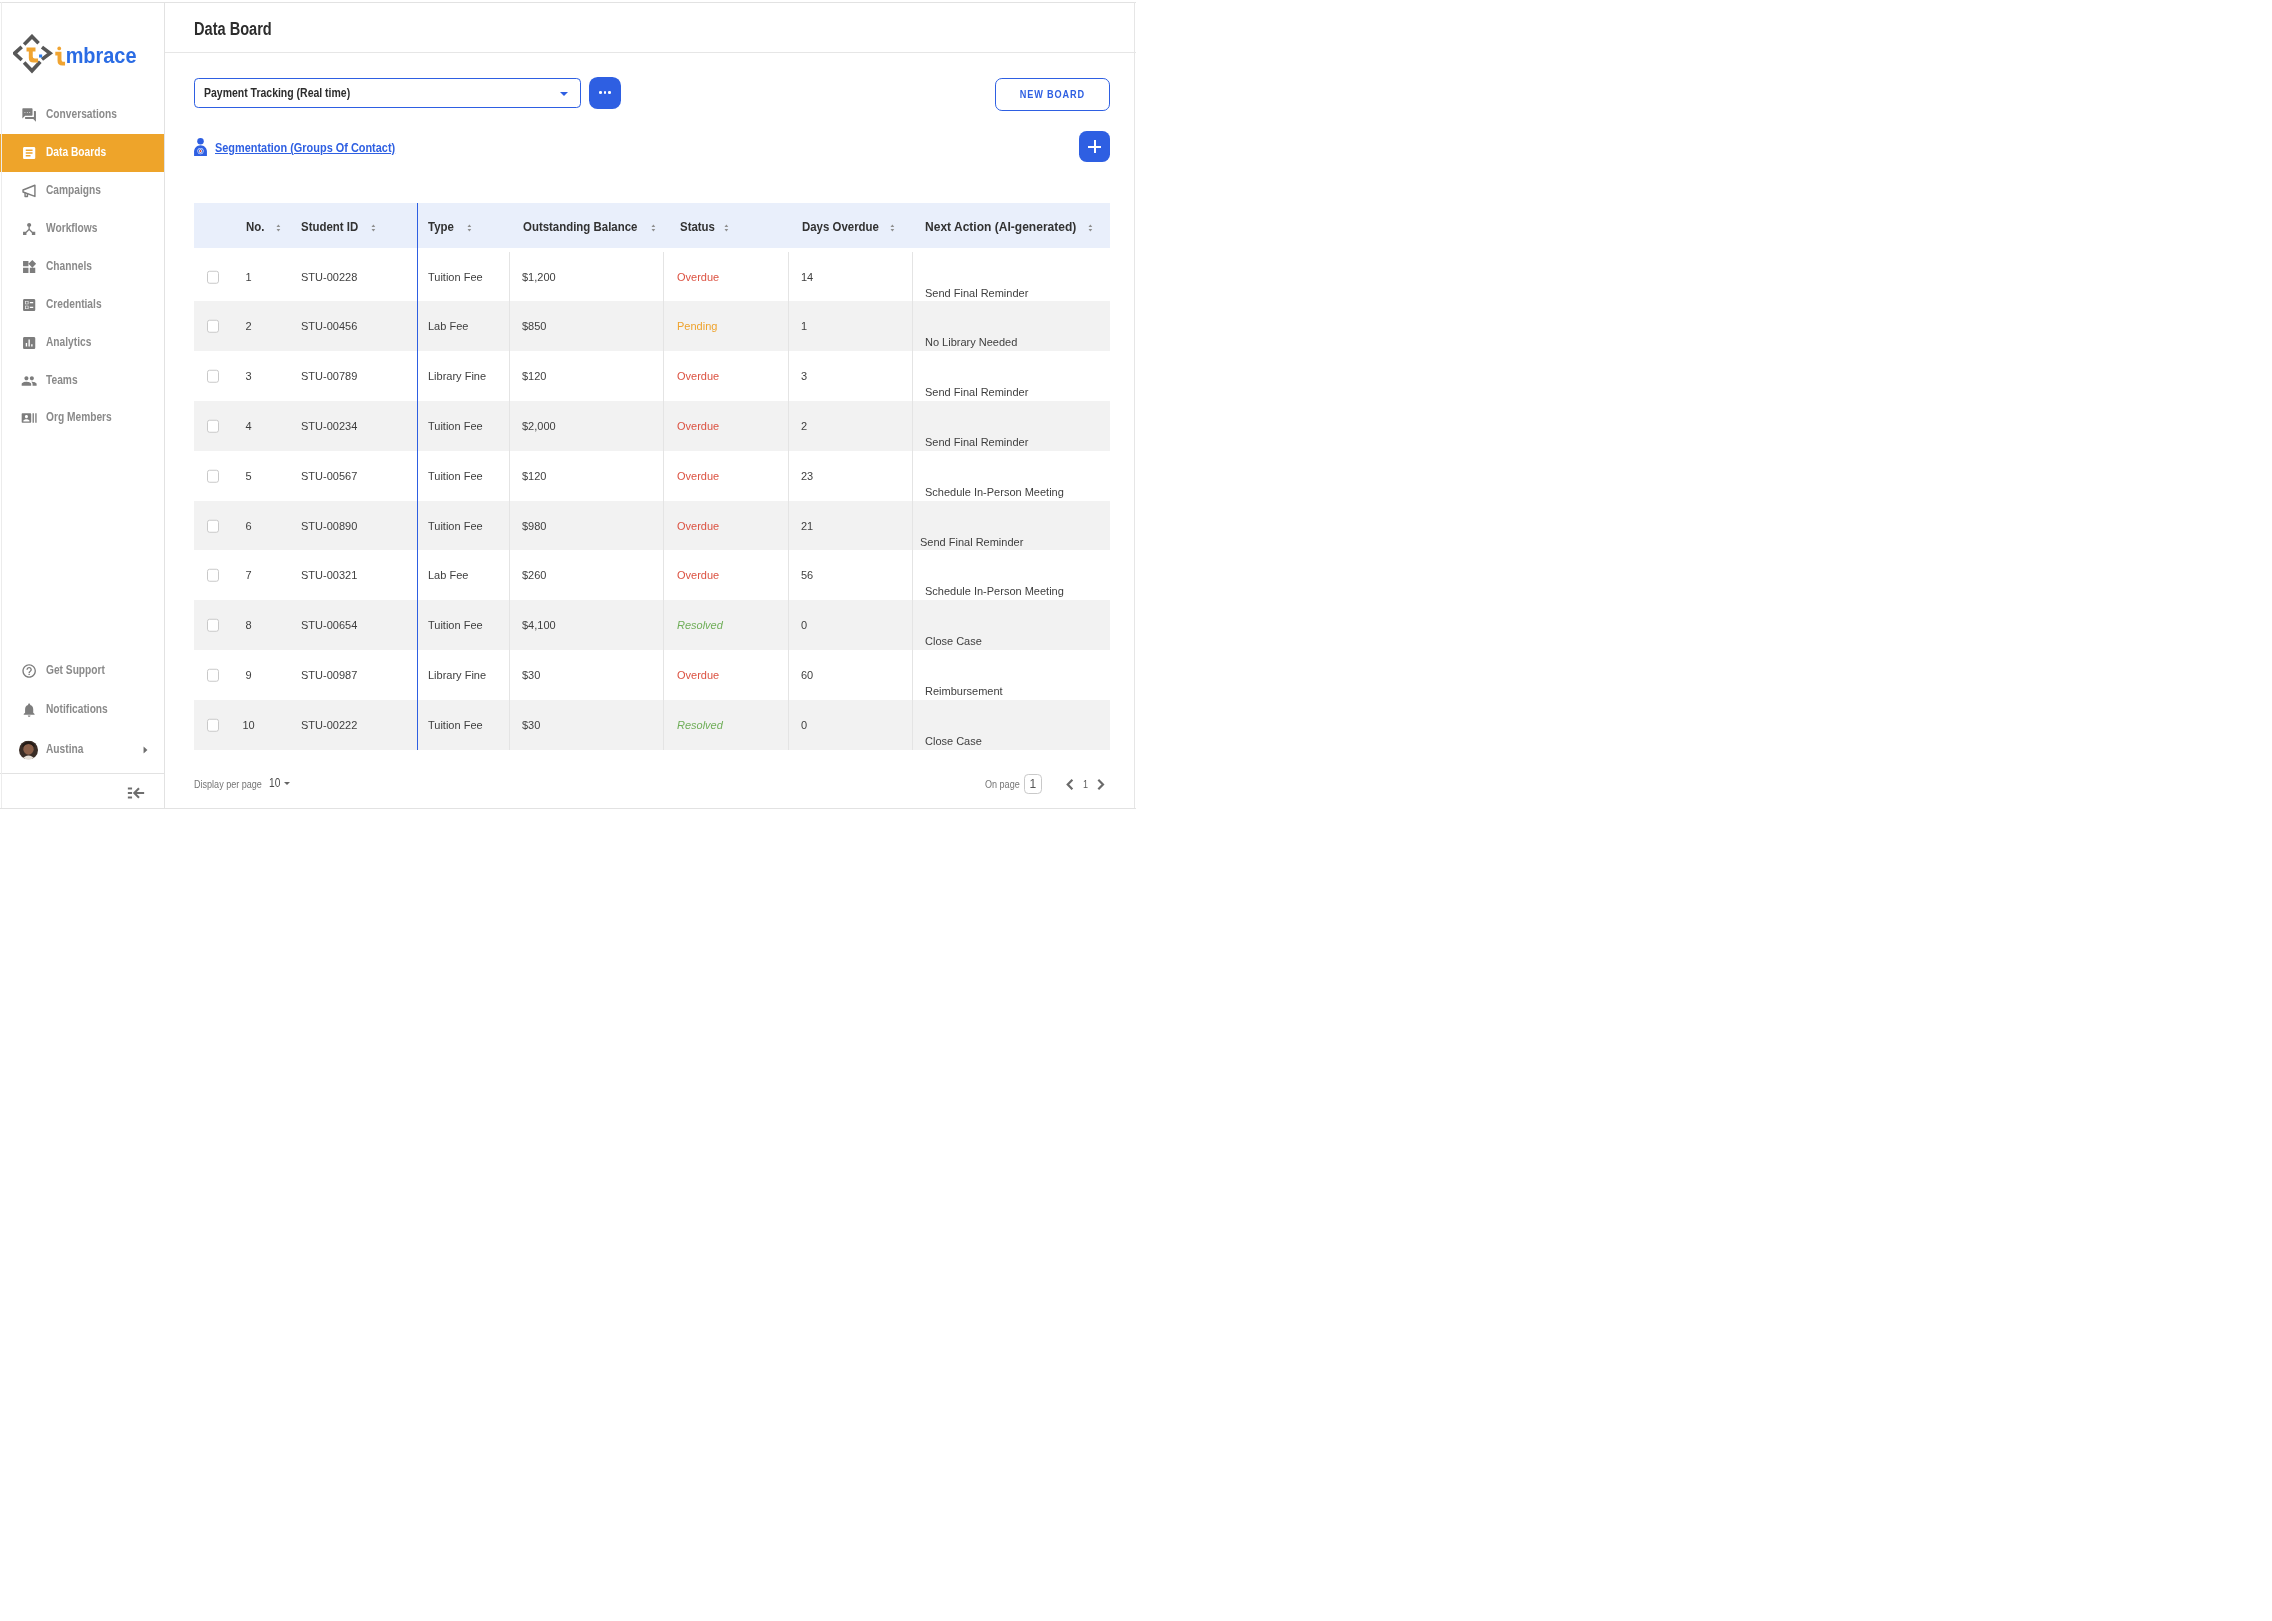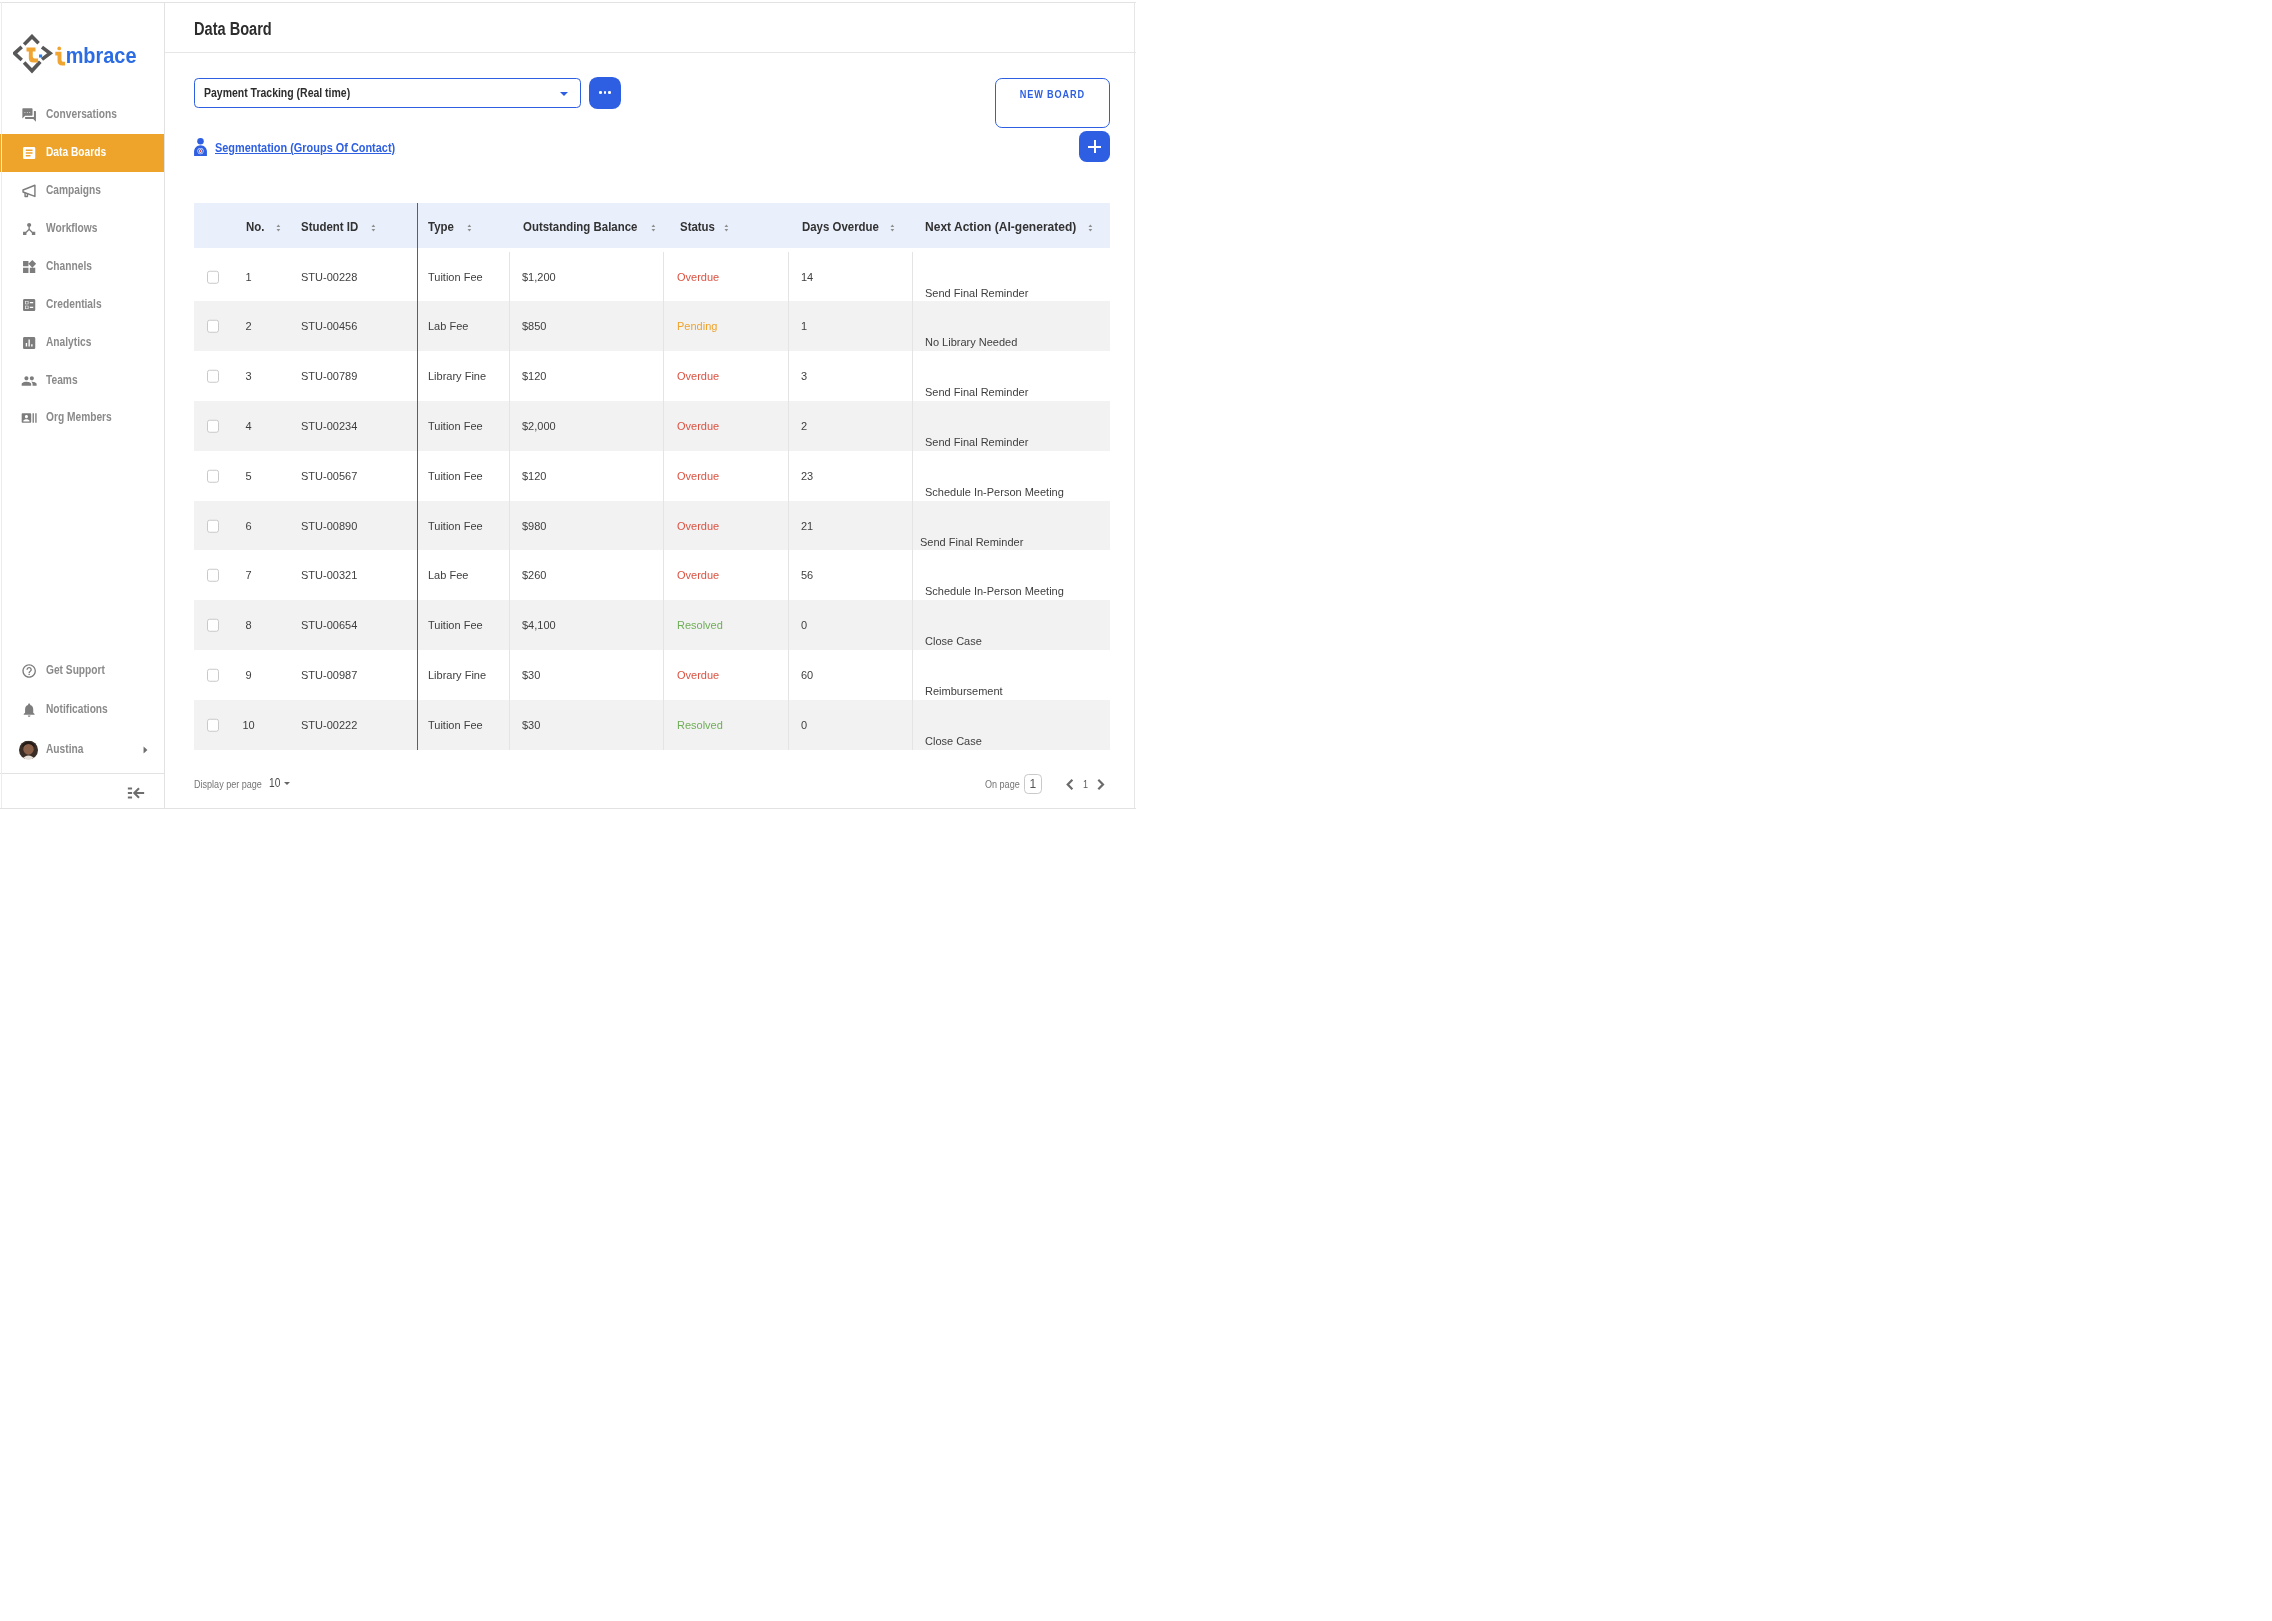--- a/index.html
+++ b/index.html
@@ -17,21 +17,21 @@
 .mitem.active { background:#eea42a; color:#fff; }
 
 #topbar { left:165px; top:2.6px; width:971px; height:50px; border-bottom:0.9px solid #e6e6e6; background:#fff; }
 #title { left:194px; top:19px; font-size:18px; font-weight:bold; color:#2d2d2d; transform:scaleX(.81); transform-origin:0 0; }
 
 #dd { left:194px; top:78px; width:387px; height:30px; border:1.3px solid #2e5fe2; border-radius:4.3px; background:#fff; }
 #dd .txt { position:absolute; left:9px; top:50%; transform:translateY(-50%) scaleX(.873); transform-origin:0 50%; font-size:12px; font-weight:bold; color:#2c2c2c; white-space:nowrap; }
 #dd .caret { position:absolute; left:365px; top:13px; width:0; height:0; border-left:4.1px solid transparent; border-right:4.1px solid transparent; border-top:4.7px solid #2e5fe2; }
 #dots { left:589px; top:77px; width:32px; height:32px; border-radius:8.6px; background:#2e5fe2; }
 #dots .d { position:absolute; top:14px; width:2.6px; height:2.6px; border-radius:50%; background:#fff; }
-#newboard { left:995px; top:78px; width:115px; height:50px; border:1.3px solid #2e5fe2; border-radius:6.9px; color:#2e5fe2; font-size:11.6px; font-weight:bold; letter-spacing:1.1px; text-align:center; line-height:30px; }
+#newboard { left:995px; top:78px; width:115px; height:33px; border:1.3px solid #2e5fe2; border-radius:6.9px; color:#2e5fe2; font-size:11.6px; font-weight:bold; letter-spacing:1.1px; text-align:center; line-height:30px; }
 #newboard span { display:inline-block; transform:scaleX(.79); transform-origin:50% 50%; }
 
 #seg-ic { left:194px; top:138px; width:13px; height:18px; }
 #seg-link { left:215px; top:140px; font-size:13px; font-weight:bold; color:#2e5fe2; text-decoration:underline; transform:scaleX(.84); transform-origin:0 0; }
 #plusbtn { left:1079px; top:131px; width:31px; height:31px; border-radius:7.7px; background:#2e5fe2; }
 #plusbtn .h { position:absolute; left:9px; top:14.8px; width:13.3px; height:1.9px; background:#fff; }
 #plusbtn .v { position:absolute; left:14.7px; top:9px; width:1.9px; height:13.3px; background:#fff; }
 
 #fbar { left:194px; top:173px; width:916px; height:30px; border:0.9px solid #2e5fe2; background:#fff; }
 #fbar .flt { position:absolute; left:8.6px; top:50%; transform:translateY(-50%) scaleX(.9); transform-origin:0 50%; font-size:12px; color:#2e5fe2; text-decoration:underline; }
@@ -47,21 +47,21 @@
 .cb { position:absolute; left:12.5px; top:50%; transform:translateY(-50%); width:12.5px; height:12.5px; border:0.9px solid #c9c9c9; border-radius:2.6px; background:#fff; }
 .c-no { left:46px; width:17px; text-align:center; }
 .c-sid { left:107px; }
 .c-type { left:234px; }
 .c-bal { left:328px; }
 .c-status { left:483px; }
 .c-days { left:607px; }
 .c-next { left:731px;margin-top:16px; }
 .red { color:#dc5242; }
 .orange { color:#efa32d; }
-.green { color:#6fae58; }
+.green { color:#6fae58;font-style:italic; }
 
 #vblue { left:417px; top:203px; width:0.9px; height:547px; background:#2e5fe2; }
 .vgray { top:252px; width:0.9px; height:498px; background:#e4e4e4; }
 
 .ftxt { font-size:11.6px; color:#757575; white-space:nowrap; transform:scaleX(.78); transform-origin:0 0; }
 #pagebox { left:1024px; top:774px; width:17.6px; height:20px; border:0.9px solid #c9c9c9; border-radius:4.3px; text-align:center; line-height:19px; font-size:12px; color:#555; }
 </style>
 </head>
 <body>
 <div id="page">

